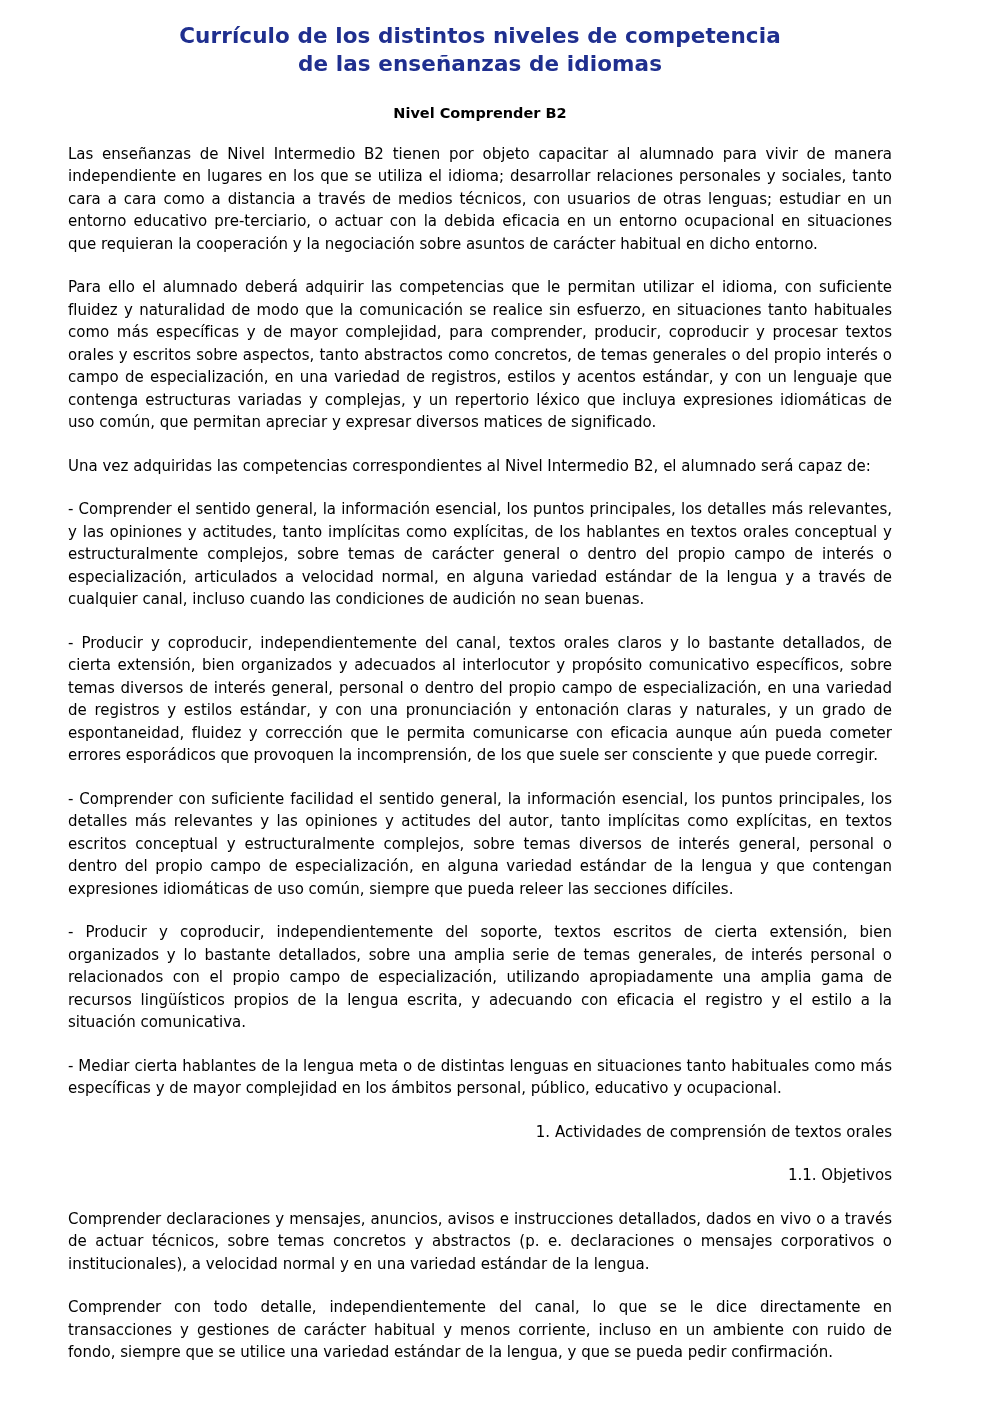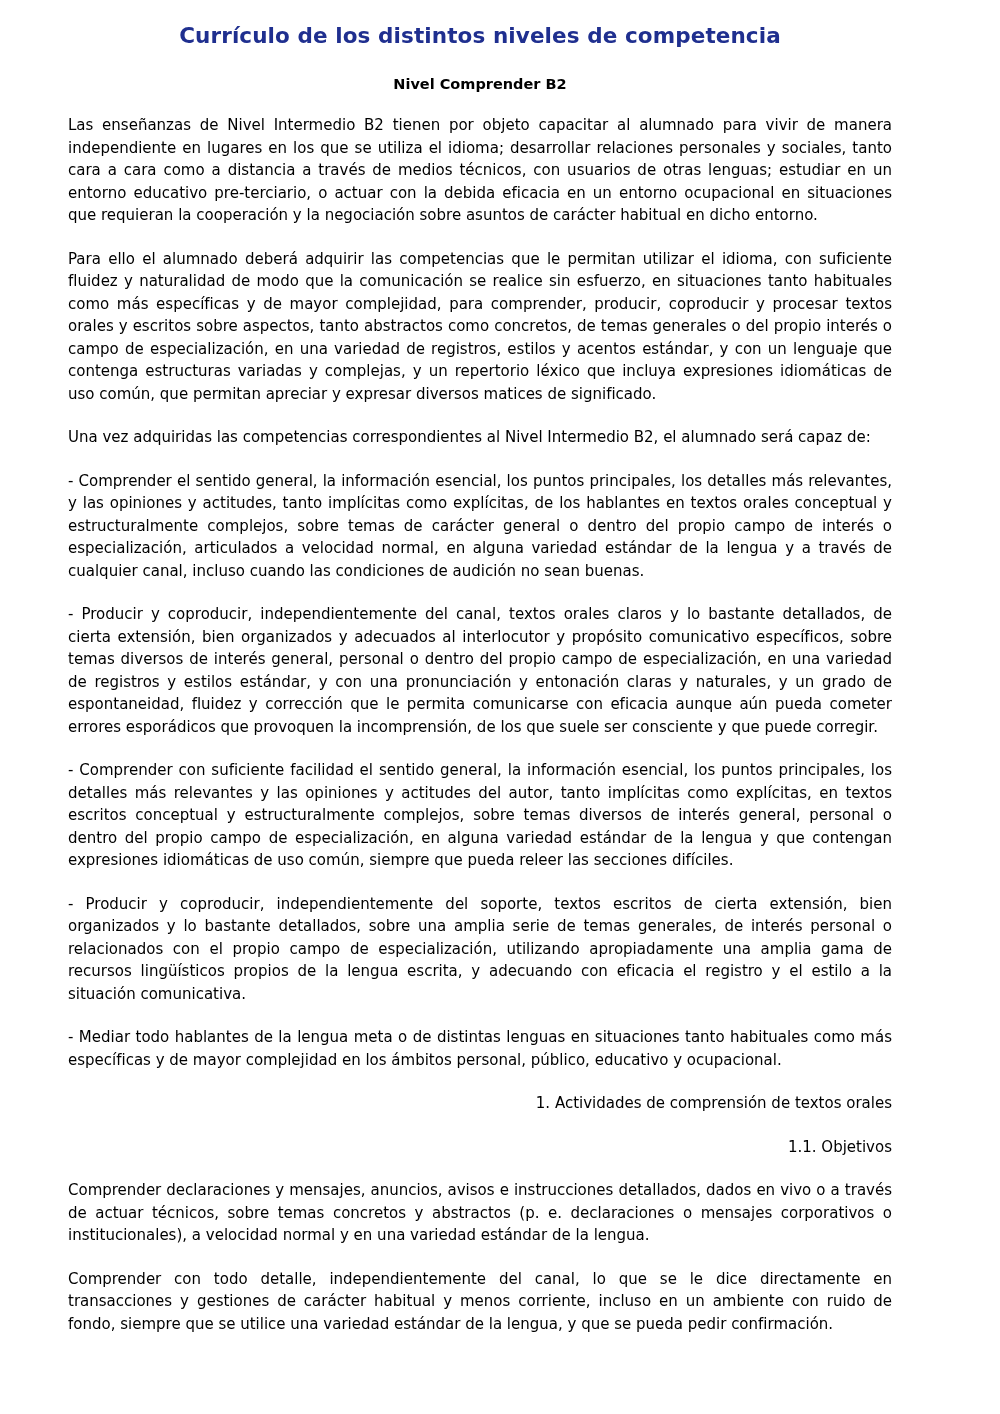--- a/index.html
+++ b/index.html
@@ -55,32 +55,33 @@
     margin: 0 0 21px 0;
   }
 </style>
 </head>
 <body>
 
 <div class="page">
 
   <h1 class="doc-title">
     <span class="line">Currículo de los distintos niveles de competencia</span>
+    <span class="line">de las enseñanzas de idiomas</span>
   </h1>
 
   <div class="level-heading">Nivel Comprender B2</div>
 
   <p class="body-par">Las enseñanzas de Nivel Intermedio B2 tienen por objeto capacitar al alumnado para vivir de manera independiente en lugares en los que se utiliza el idioma; desarrollar relaciones personales y sociales, tanto cara a cara como a distancia a través de medios técnicos, con usuarios de otras lenguas; estudiar en un entorno educativo pre-terciario, o actuar con la debida eficacia en un entorno ocupacional en situaciones que requieran la cooperación y la negociación sobre asuntos de carácter habitual en dicho entorno.</p>
   <p class="body-par">Para ello el alumnado deberá adquirir las competencias que le permitan utilizar el idioma, con suficiente fluidez y naturalidad de modo que la comunicación se realice sin esfuerzo, en situaciones tanto habituales como más específicas y de mayor complejidad, para comprender, producir, coproducir y procesar textos orales y escritos sobre aspectos, tanto abstractos como concretos, de temas generales o del propio interés o campo de especialización, en una variedad de registros, estilos y acentos estándar, y con un lenguaje que contenga estructuras variadas y complejas, y un repertorio léxico que incluya expresiones idiomáticas de uso común, que permitan apreciar y expresar diversos matices de significado.</p>
   <p class="body-par">Una vez adquiridas las competencias correspondientes al Nivel Intermedio B2, el alumnado será capaz de:</p>
   <p class="body-par">- Comprender el sentido general, la información esencial, los puntos principales, los detalles más relevantes, y las opiniones y actitudes, tanto implícitas como explícitas, de los hablantes en textos orales conceptual y estructuralmente complejos, sobre temas de carácter general o dentro del propio campo de interés o especialización, articulados a velocidad normal, en alguna variedad estándar de la lengua y a través de cualquier canal, incluso cuando las condiciones de audición no sean buenas.</p>
   <p class="body-par">- Producir y coproducir, independientemente del canal, textos orales claros y lo bastante detallados, de cierta extensión, bien organizados y adecuados al interlocutor y propósito comunicativo específicos, sobre temas diversos de interés general, personal o dentro del propio campo de especialización, en una variedad de registros y estilos estándar, y con una pronunciación y entonación claras y naturales, y un grado de espontaneidad, fluidez y corrección que le permita comunicarse con eficacia aunque aún pueda cometer errores esporádicos que provoquen la incomprensión, de los que suele ser consciente y que puede corregir.</p>
   <p class="body-par">- Comprender con suficiente facilidad el sentido general, la información esencial, los puntos principales, los detalles más relevantes y las opiniones y actitudes del autor, tanto implícitas como explícitas, en textos escritos conceptual y estructuralmente complejos, sobre temas diversos de interés general, personal o dentro del propio campo de especialización, en alguna variedad estándar de la lengua y que contengan expresiones idiomáticas de uso común, siempre que pueda releer las secciones difíciles.</p>
   <p class="body-par">- Producir y coproducir, independientemente del soporte, textos escritos de cierta extensión, bien organizados y lo bastante detallados, sobre una amplia serie de temas generales, de interés personal o relacionados con el propio campo de especialización, utilizando apropiadamente una amplia gama de recursos lingüísticos propios de la lengua escrita, y adecuando con eficacia el registro y el estilo a la situación comunicativa.</p>
-  <p class="body-par">- Mediar todo hablantes de la lengua meta o de distintas lenguas en situaciones tanto habituales como más específicas y de mayor complejidad en los ámbitos personal, público, educativo y ocupacional.</p>
+  <p class="body-par">- Mediar cierta hablantes de la lengua meta o de distintas lenguas en situaciones tanto habituales como más específicas y de mayor complejidad en los ámbitos personal, público, educativo y ocupacional.</p>
 
   <p class="section-head">1. Actividades de comprensión de textos orales</p>
   <p class="section-head">1.1. Objetivos</p>
 
   <p class="body-par">Comprender declaraciones y mensajes, anuncios, avisos e instrucciones detallados, dados en vivo o a través de actuar técnicos, sobre temas concretos y abstractos (p. e. declaraciones o mensajes corporativos o institucionales), a velocidad normal y en una variedad estándar de la lengua.</p>
   <p class="body-par">Comprender con todo detalle, independientemente del canal, lo que se le dice directamente en transacciones y gestiones de carácter habitual y menos corriente, incluso en un ambiente con ruido de fondo, siempre que se utilice una variedad estándar de la lengua, y que se pueda pedir confirmación.</p>
 
 </div>
 
 </body></html>

